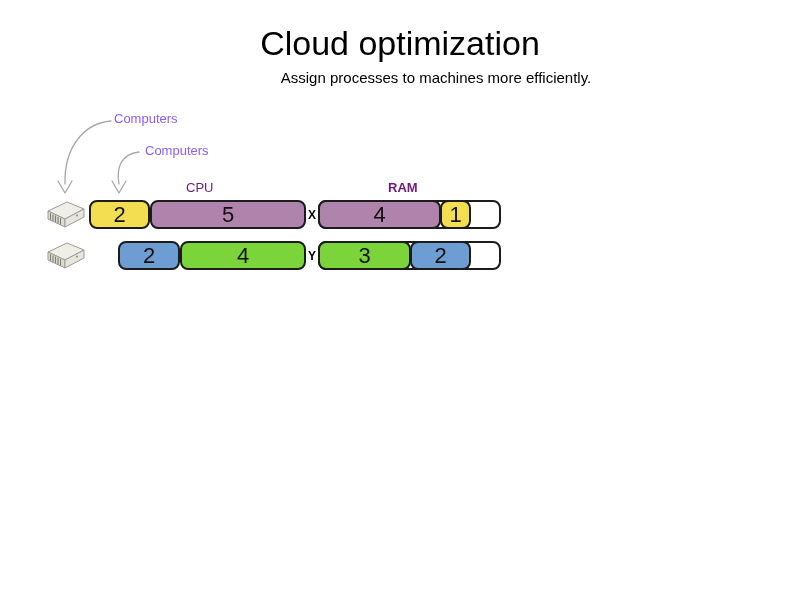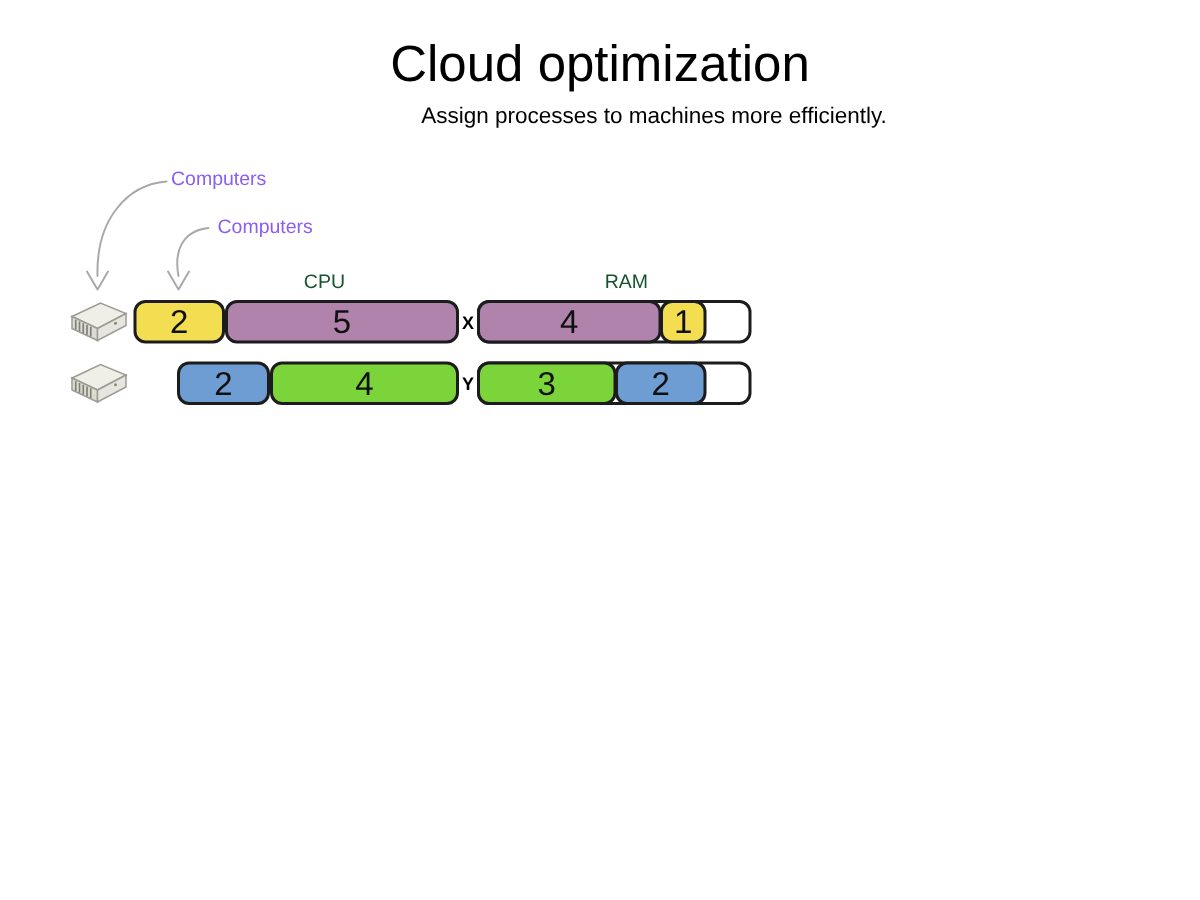--- a/index.html
+++ b/index.html
@@ -4,21 +4,21 @@
 <style>
   html,body{margin:0;padding:0;background:#fff;}
   .canvas{
     position:relative;width:800px;height:600px;background:#ffffff;overflow:hidden;
     font-family:"Liberation Sans", sans-serif;color:#000;
   }
   .title{position:absolute;top:24px;left:0;width:100%;text-align:center;
     font-size:34px;letter-spacing:0;color:#000;}
   .subtitle{position:absolute;top:69px;left:0;width:100%;text-align:center;font-size:15px;color:#000;padding-left:36px;}
   .gray-label{position:absolute;font-size:13px;color:#8b5cf6;white-space:nowrap;}
-  .col-label{position:absolute;font-size:13px;color:#14532d;width:44px;text-align:right;}
+  .col-label{position:absolute;font-size:13px;color:#701a75;width:44px;text-align:left;}
   .seg{
     position:absolute;height:29px;box-sizing:border-box;
     border:2px solid #1c1c1c;border-radius:8px;
     display:flex;align-items:center;justify-content:center;
     font-size:22px;color:#101010;line-height:1;
   }
   .cap{position:absolute;height:29px;box-sizing:border-box;background:#ffffff;
     border:2px solid #1c1c1c;border-radius:8px;}
   .p-yellow{background:#F3DE51;}
   .p-purple{background:#B083AD;}
@@ -41,21 +41,21 @@
   <div class="gray-label" style="left:145px;top:143px;">Computers</div>
 
   <svg class="arrows" width="110" height="88" viewBox="0 0 110 88">
     <path d="M 71 9 C 45 11, 24 34, 25 72" fill="none" stroke="#a8a8a8" stroke-width="1.3" stroke-linecap="round"></path>
     <path d="M 18 69 L 25 81 L 32 69" fill="none" stroke="#a8a8a8" stroke-width="1.3" stroke-linecap="round" stroke-linejoin="round"></path>
     <path d="M 99 40 C 81 42, 76 56, 79 72" fill="none" stroke="#a8a8a8" stroke-width="1.3" stroke-linecap="round"></path>
     <path d="M 72 69 L 79 81 L 86 69" fill="none" stroke="#a8a8a8" stroke-width="1.3" stroke-linecap="round" stroke-linejoin="round"></path>
   </svg>
 
   <div class="col-label" style="left:186px;top:180px;">CPU</div>
-  <div class="col-label" style="left:388px;top:180px;">RAM</div>
+  <div class="col-label" style="left:388px;top:180px;font-weight:bold;">RAM</div>
 
   <svg class="computer-icon" style="left:46px;top:199px;" width="40" height="30" viewBox="0 0 40 30">
     <polygon points="2,12 21,3 38,10 19,20" fill="#EFEFE8" stroke="#9c9c94" stroke-width="1"></polygon>
     <polygon points="2,12 19,20 19,28 2,20" fill="#DCDCD2" stroke="#9c9c94" stroke-width="1"></polygon>
     <polygon points="19,20 38,10 38,18 19,28" fill="#E6E6DE" stroke="#9c9c94" stroke-width="1"></polygon>
     <path d="M4.5,14.2 v6.5 M7,15.4 v6.5 M9.5,16.5 v6.5 M12,17.7 v6.5 M14.5,18.9 v6.5" stroke="#7f7f76" stroke-width="1.1" fill="none"></path>
     <circle cx="31" cy="16.5" r="1" fill="#8a8a80"></circle>
   </svg>
 
   <svg class="computer-icon" style="left:46px;top:240px;" width="40" height="30" viewBox="0 0 40 30">

